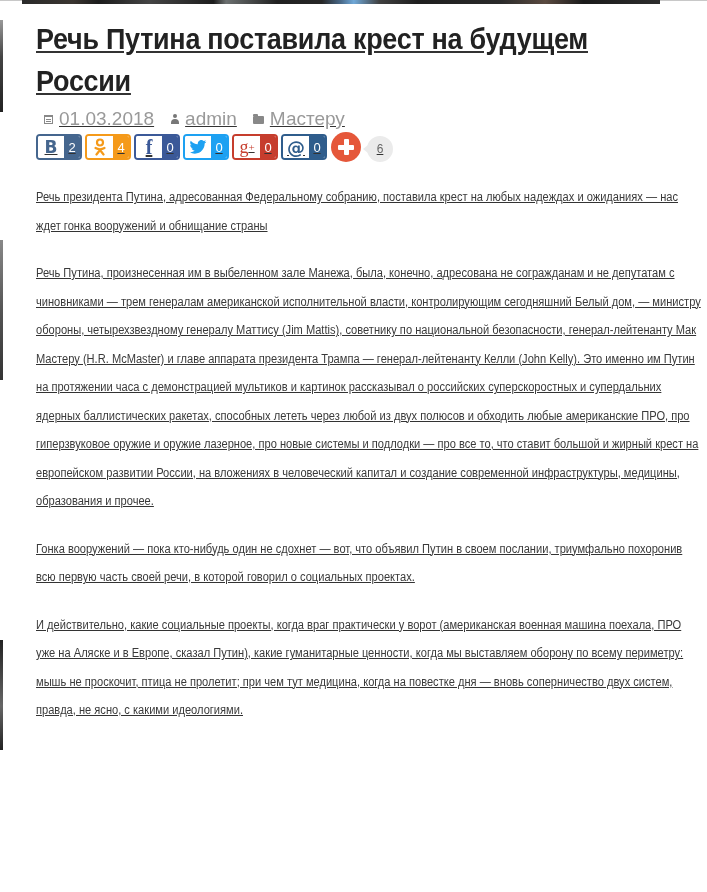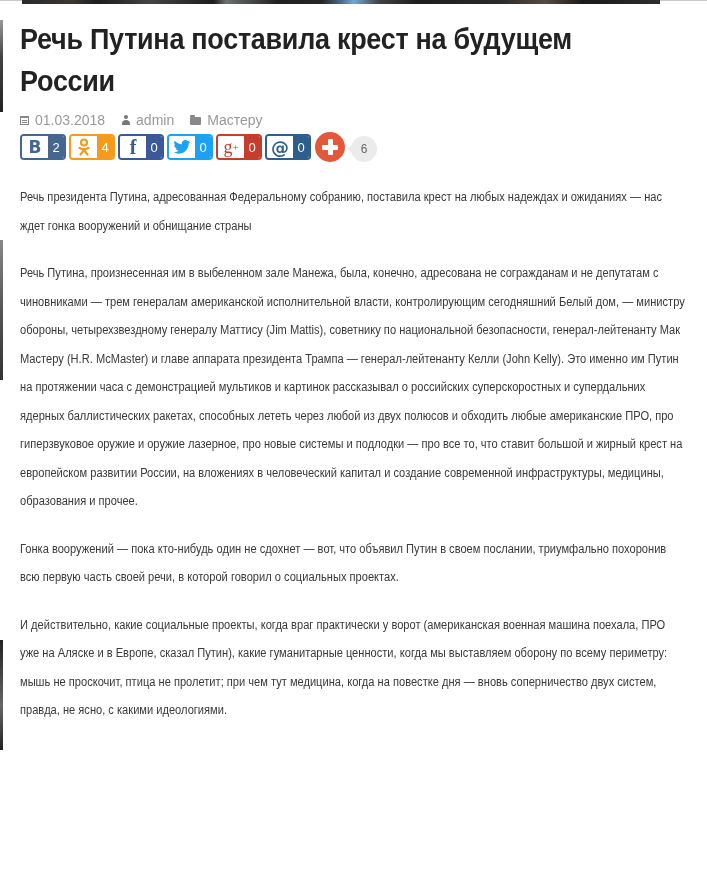--- a/index.html
+++ b/index.html
@@ -35,43 +35,45 @@
       position: absolute;
       left: 0;
       width: 3px;
     }
     .left-edge.e1 { top: 20px; height: 92px; background: linear-gradient(#999, #444 40%, #222); }
     .left-edge.e2 { top: 240px; height: 140px; background: linear-gradient(#888, #555 50%, #333); }
     .left-edge.e3 { top: 640px; height: 110px; background: linear-gradient(#222, #666 60%, #222); }
 
     .article {
       position: absolute;
-      left: 20px;
+      left: 36px;
       top: 18px;
       width: 670px;
+      text-decoration: underline;
     }
     .article-title {
       margin: 0;
       font-family: "Liberation Sans", sans-serif;
       font-weight: bold;
       font-size: 29px;
       line-height: 42px;
       color: #222222;
       letter-spacing: -0.3px;
       transform: scaleX(0.93);
       transform-origin: left top;
       width: 700px;
     }
     .meta {
       margin-top: 8px;
       display: flex;
-      align-items: flex-end;
-      font-size: 14px;
+      align-items: center;
+      font-size: 19px;
       color: #999999;
       height: 18px;
+      margin-left: 8px;
     }
     .meta-item {
       display: flex;
       align-items: center;
       margin-right: 16px;
     }
     .meta-icon {
       display: inline-block;
       margin-right: 6px;
       color: #888;

